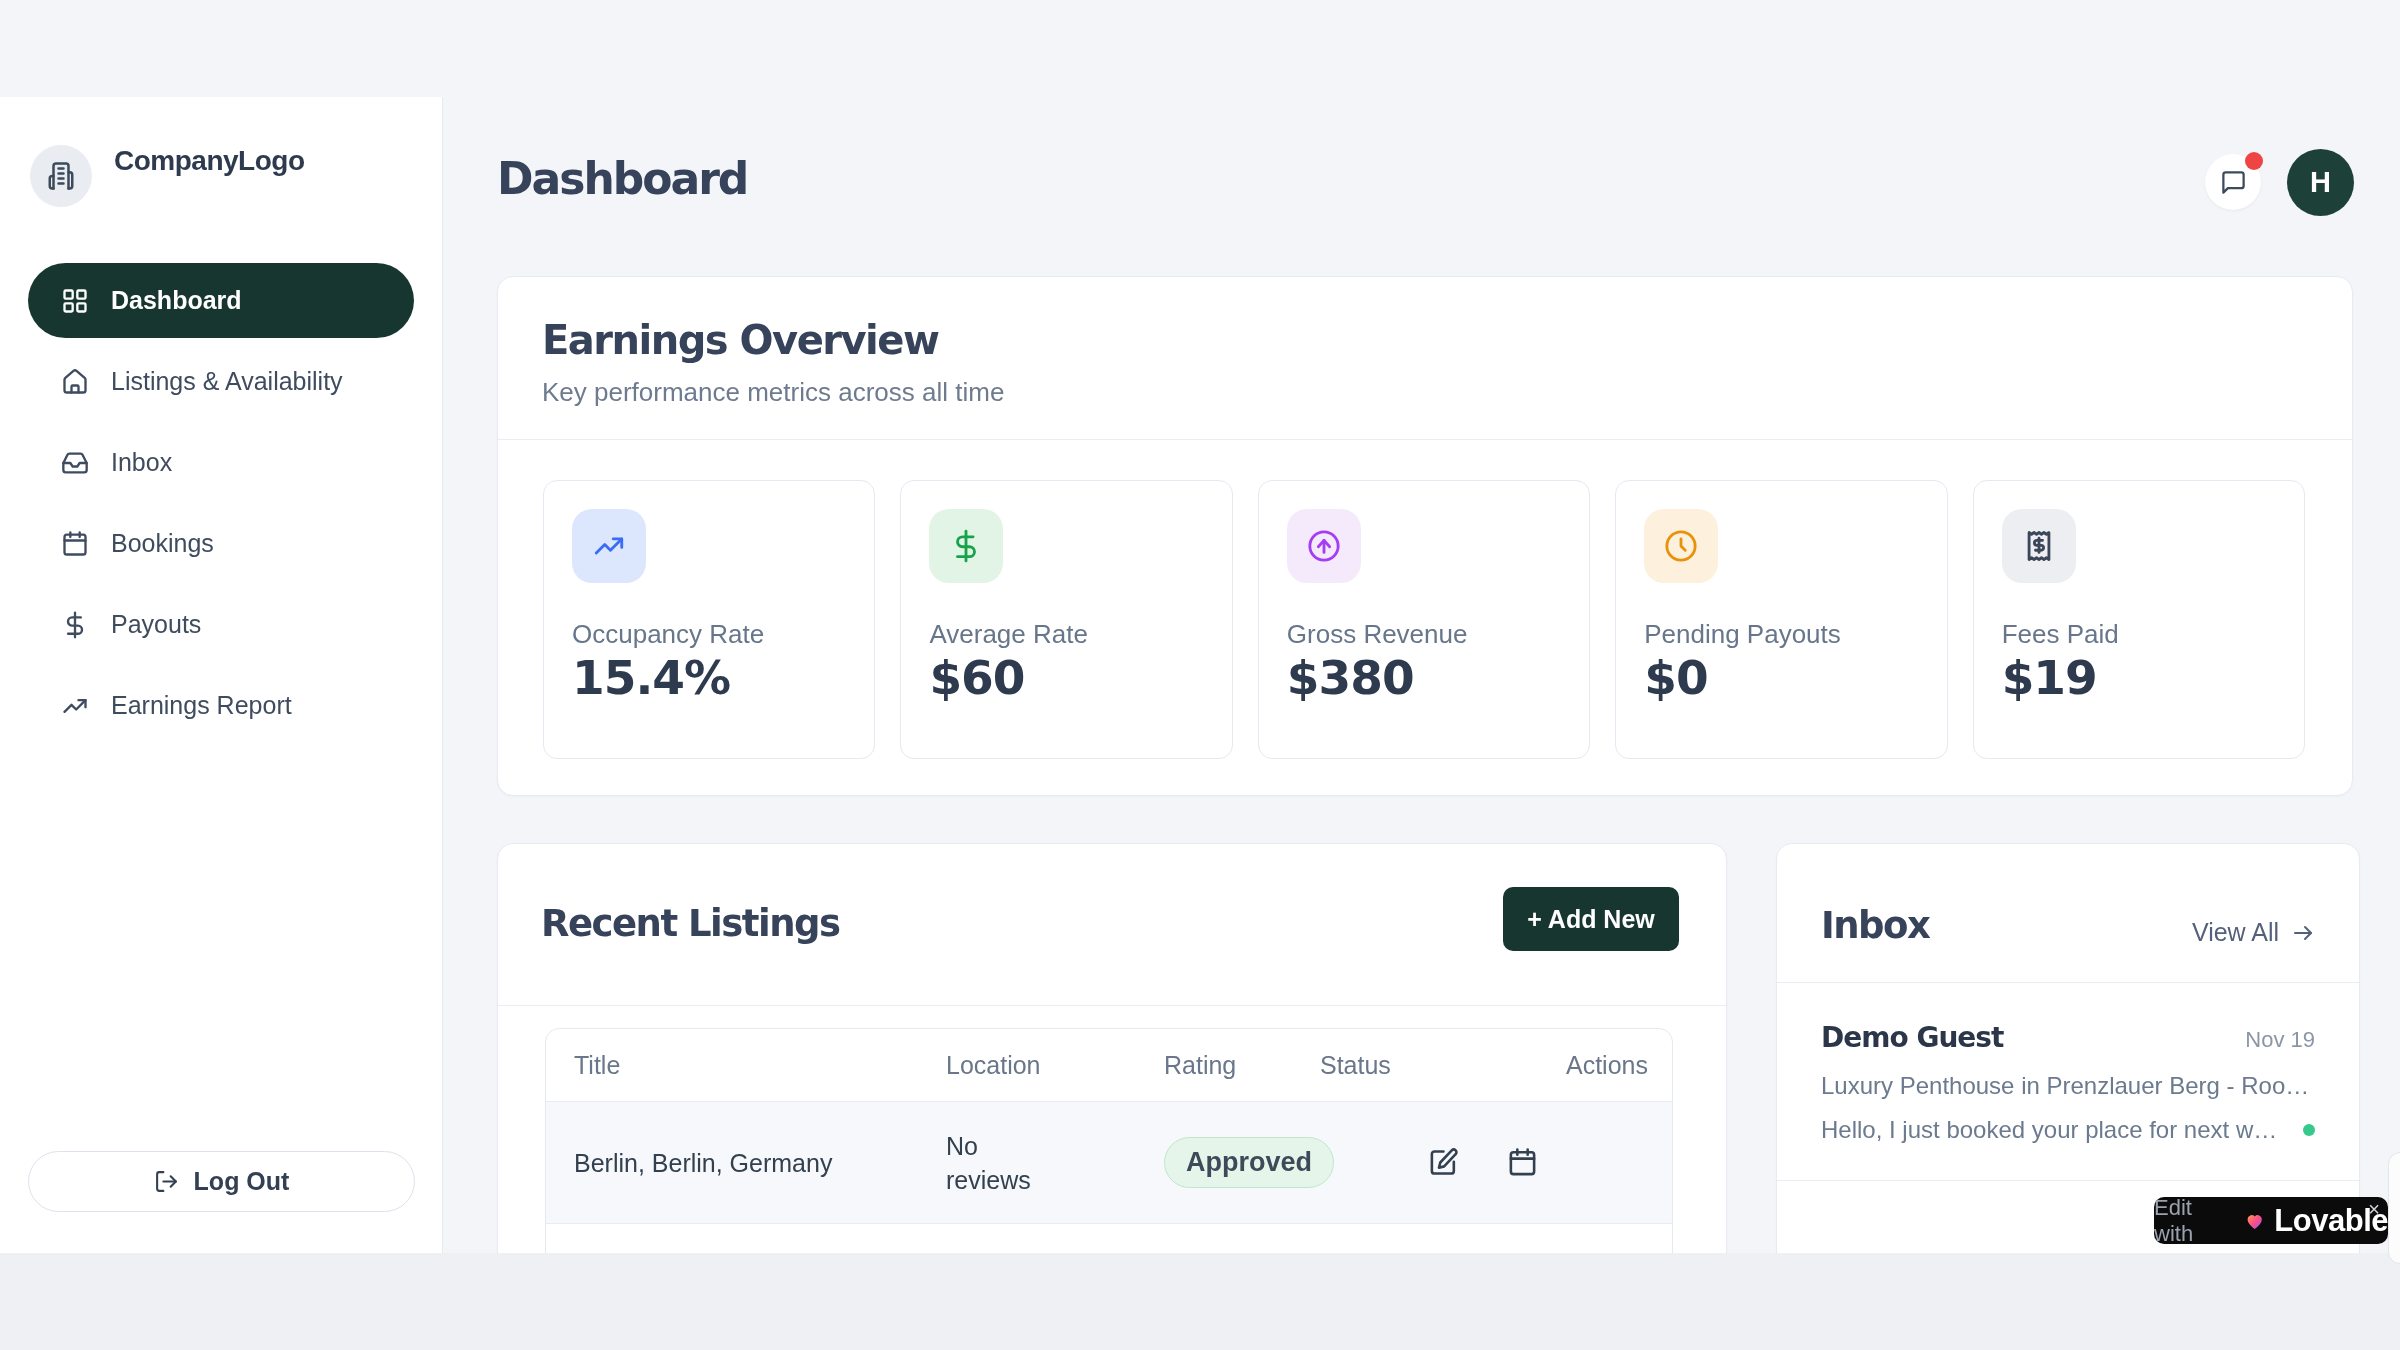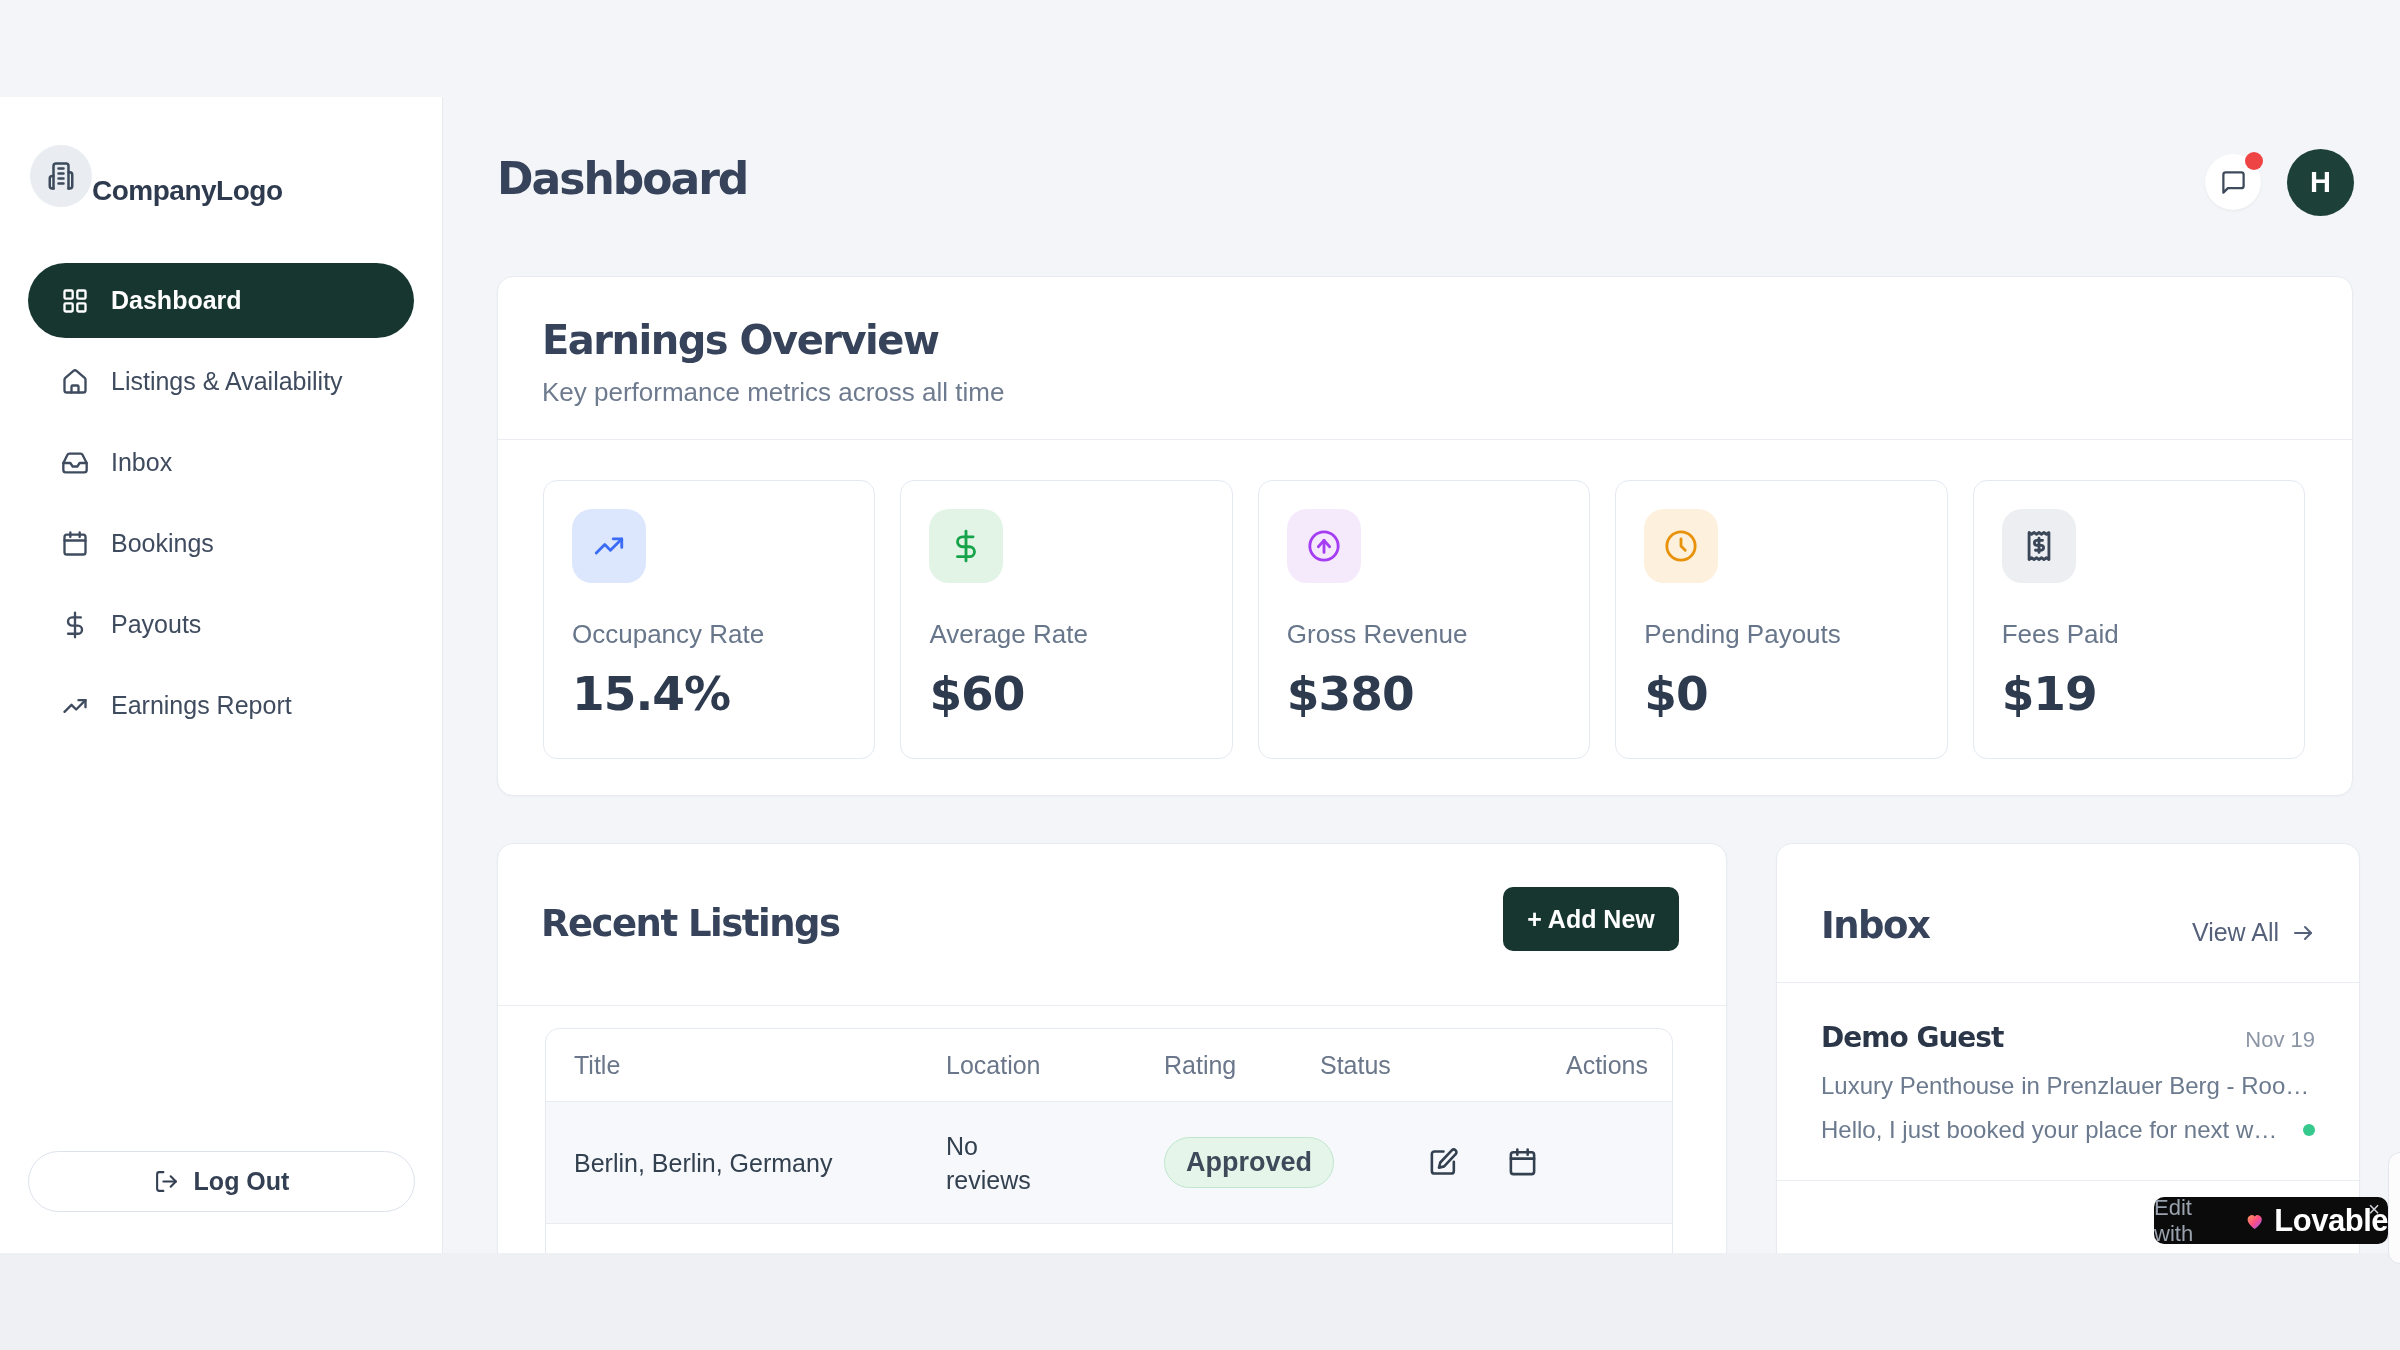--- a/index.html
+++ b/index.html
@@ -8,21 +8,21 @@
   .stage { position:relative; width:2400px; height:1350px; }
   .app { position:absolute; left:0; top:0; width:2400px; height:1253px; overflow:hidden; background:#f4f5f8; }
 
   .display { font-family:"DejaVu Sans", sans-serif; font-weight:800; letter-spacing:-1.5px; color:#36435a; }
 
   svg { display:block; }
   .icon { fill:none; stroke:currentColor; stroke-width:2; stroke-linecap:round; stroke-linejoin:round; }
 
   
   .sidebar { position:absolute; left:0; top:97px; width:443px; height:1156px; background:#ffffff; border-right:1px solid #e7eaee; }
-  .logo-row { position:absolute; left:30px; top:48px; display:flex; align-items:flex-end; }
+  .logo-row { position:absolute; left:30px; top:48px; display:flex; align-items:flex-start; gap:22px; }
   .logo-circle { width:62px; height:62px; border-radius:50%; background:#e9edf2; display:flex; align-items:center; justify-content:center; color:#3d4a5c; }
   .logo-circle svg { width:30px; height:30px; }
   .logo-text { font-size:28px; font-weight:700; color:#2e3a4e; letter-spacing:-0.5px; }
 
   .nav { position:absolute; left:28px; right:28px; top:166px; }
   .nav-item { height:75px; margin-bottom:6px; display:flex; align-items:center; padding-left:33px; gap:22px;
               border-radius:38px; color:#3f4b5e; font-size:25px; font-weight:500; cursor:pointer; }
   .nav-item svg { width:28px; height:28px; flex:none; }
   .nav-item.active { background:#17362f; color:#ffffff; font-weight:600; }
 
@@ -47,21 +47,21 @@
   .earnings { left:497px; top:276px; width:1856px; height:520px; }
   .earnings-header { padding:40px 44px; }
   .earnings-title { font-size:40px; }
   .earnings-sub { margin-top:14px; font-size:26px; color:#6e7b8f; }
   .earnings-divider { position:absolute; left:0; right:0; top:162px; border-top:1px solid #e9edf2; }
   .metrics { position:absolute; left:45px; right:47px; top:203px; display:flex; gap:25px; }
   .metric { flex:1; height:279px; border:1px solid #e4e9f2; border-radius:14px; background:#fff; padding:28px; }
   .m-iconbox { width:74px; height:74px; border-radius:20px; display:flex; align-items:center; justify-content:center; }
   .m-iconbox svg { width:34px; height:34px; }
   .m-label { margin-top:36px; font-size:26px; color:#67768a; }
-  .m-value { margin-top:16px; font-size:47px; letter-spacing:-1px; color:#2e3a4e; font-family:"DejaVu Sans", sans-serif; font-weight:800; }
+  .m-value { margin-top:0; font-size:47px; letter-spacing:-1px; color:#2e3a4e; font-family:"DejaVu Sans", sans-serif; font-weight:800; }
   .mc0 .m-iconbox { background:#dce7fd; color:#3b6cf6; }
   .mc1 .m-iconbox { background:#e1f4e6; color:#16a34a; }
   .mc2 .m-iconbox { background:#f5eafc; color:#a53df2; }
   .mc3 .m-iconbox { background:#e2f5ec; color:#10b981; }
   .mc4 .m-iconbox { background:#fdf0dc; color:#e8920c; }
   .mc5 .m-iconbox { background:#eceef2; color:#3b4758; }
 
   
   .listings { left:497px; top:843px; width:1230px; height:560px; }
   .listings-title { position:absolute; left:43px; top:58px; font-size:37px; }

